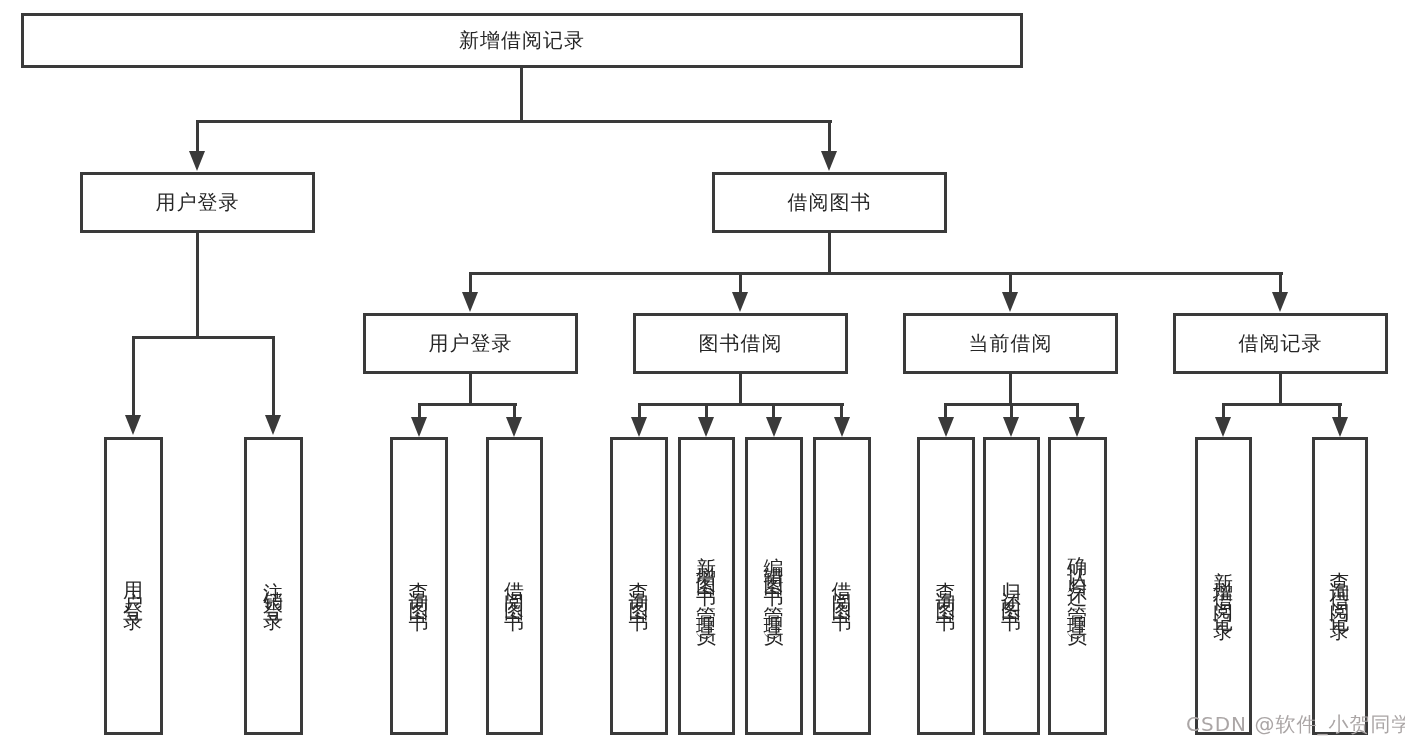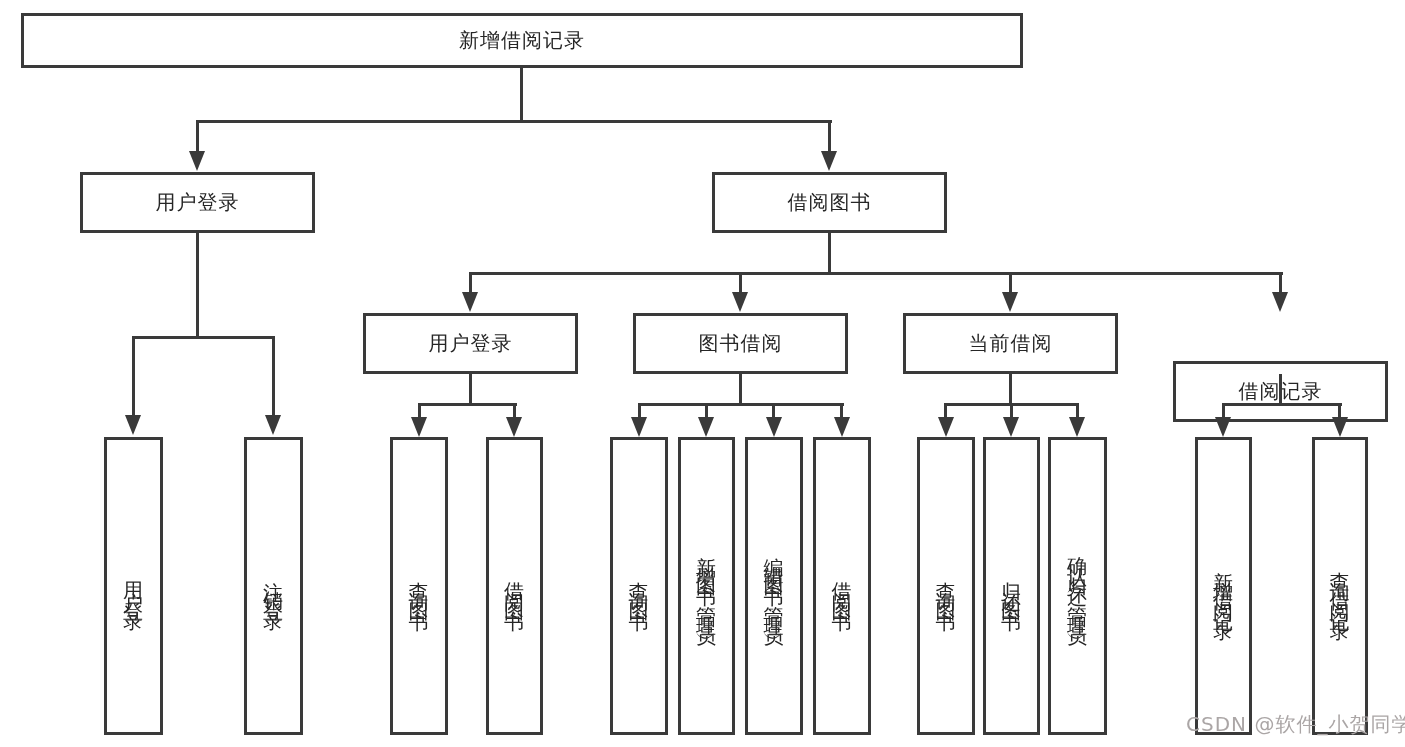--- a/index.html
+++ b/index.html
@@ -85,21 +85,21 @@
   </div>
 
   <div class="hbox" style="left:633px;top:313px;width:215px;height:61px;">
     <span>图书借阅</span>
   </div>
 
   <div class="hbox" style="left:903px;top:313px;width:215px;height:61px;">
     <span>当前借阅</span>
   </div>
 
-  <div class="hbox" style="left:1173px;top:313px;width:215px;height:61px;margin-top:48px;">
+  <div class="hbox" style="left:1173px;top:313px;width:215px;height:61px;">
     <span>借阅记录</span>
   </div>
 
   <div class="vbox" style="left:104px;width:59px;">
     <span class="vtext">用户登录</span>
   </div>
   <div class="vbox" style="left:244px;width:59px;">
     <span class="vtext">注销登录</span>
   </div>
 

